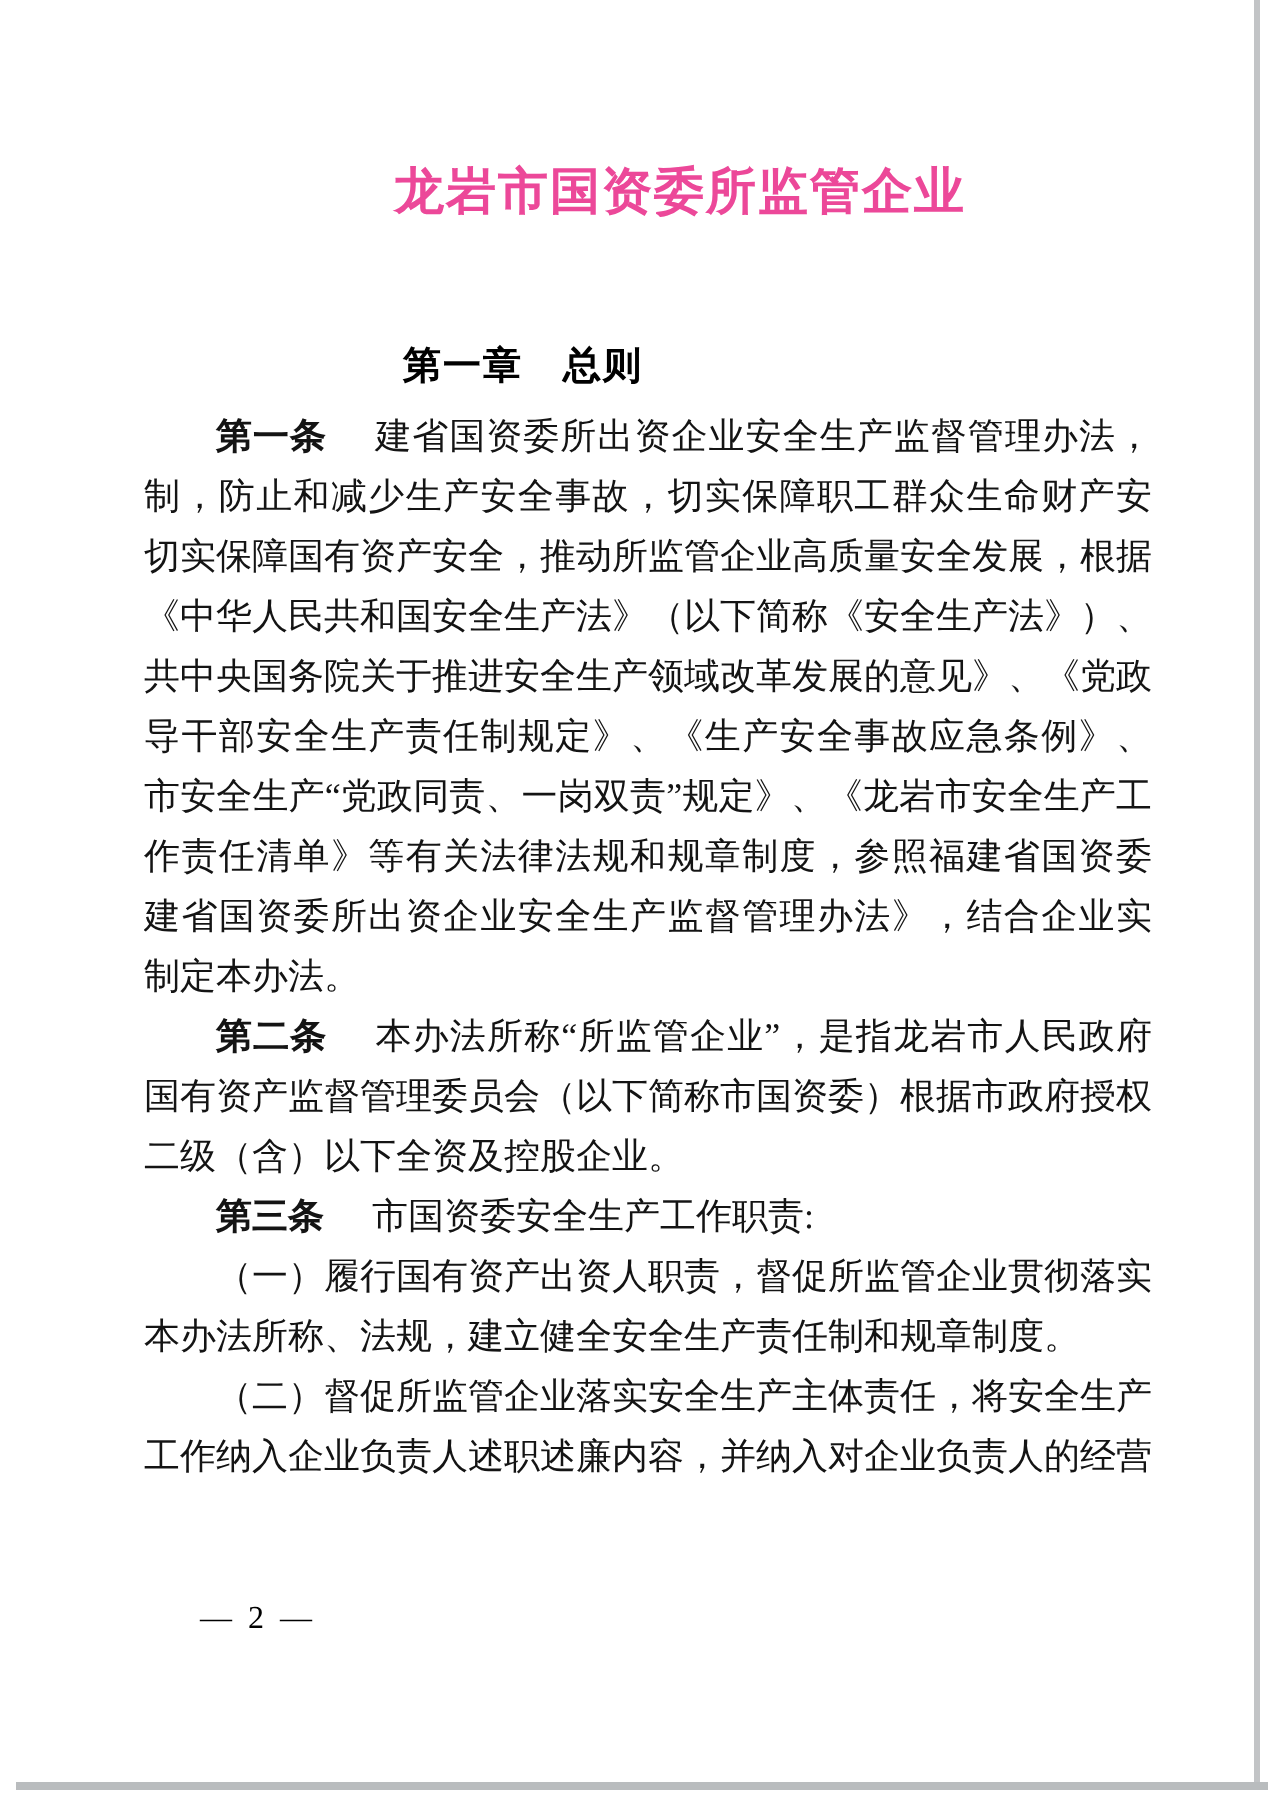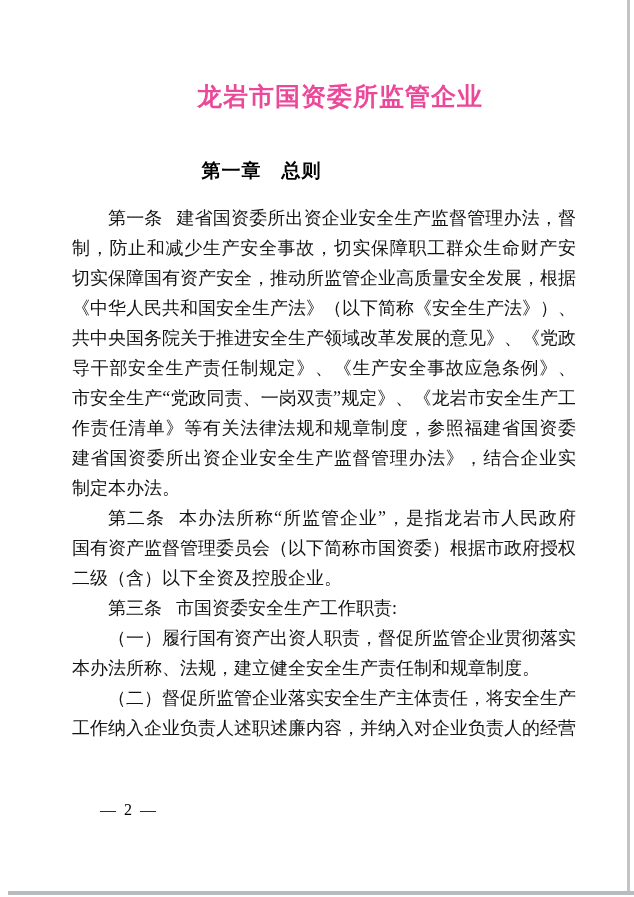--- a/index.html
+++ b/index.html
@@ -24,35 +24,35 @@
   .doc-title {
     position: absolute; top: 79px; left: 0; width: 630px;
     text-align: center;
     font-size: 25px; font-weight: bold;
     line-height: 36px;
     letter-spacing: 1px;
     color: #ec4899;
     padding-left: 25px;
   }
   .chapter-heading {
-    position: absolute; top: 158px; left: 0; width: 523px;
+    position: absolute; top: 170px; left: 0; width: 523px;
     text-align: center;
     font-family: "Liberation Sans", "DejaVu Sans", sans-serif;
     font-size: 19px; font-weight: 600;
     letter-spacing: 1px;
     color: #000;
   }
   .doc-body {
     position: absolute; top: 203px; left: 72px; width: 504px;
     font-size: 18px;
   }
   .line { line-height: 30px; height: 30px; overflow: hidden; }
   .line.fill { text-align: justify; text-align-last: justify; }
   .line.indent { text-indent: 36px; }
-  .lead { font-weight: normal; margin-right: 14px; }
+  .lead { font-weight: bold; margin-right: 24px; }
   .page-number {
     position: absolute; top: 801px; left: 100px;
     font-size: 16px; letter-spacing: 2px; color: #000;
   }
 </style>
 </head>
 <body>
 
 <div class="page">
 

